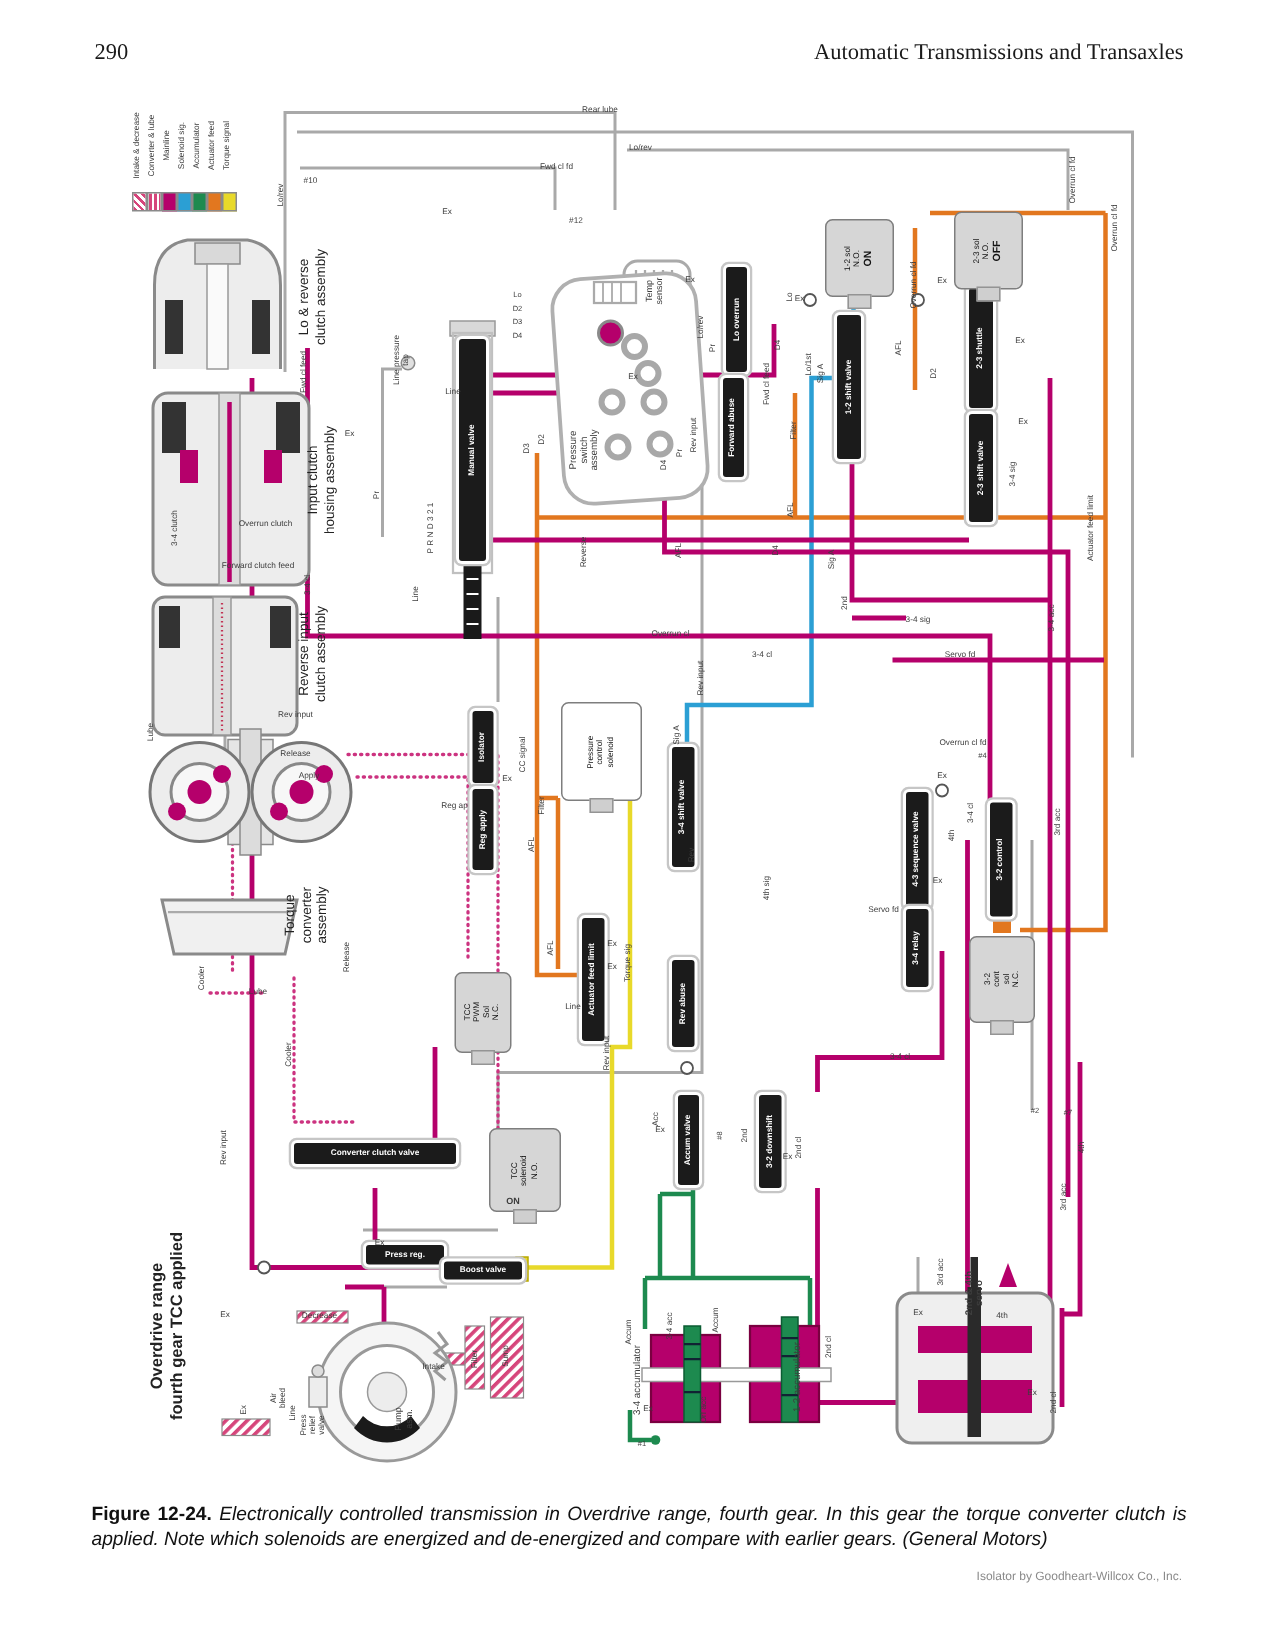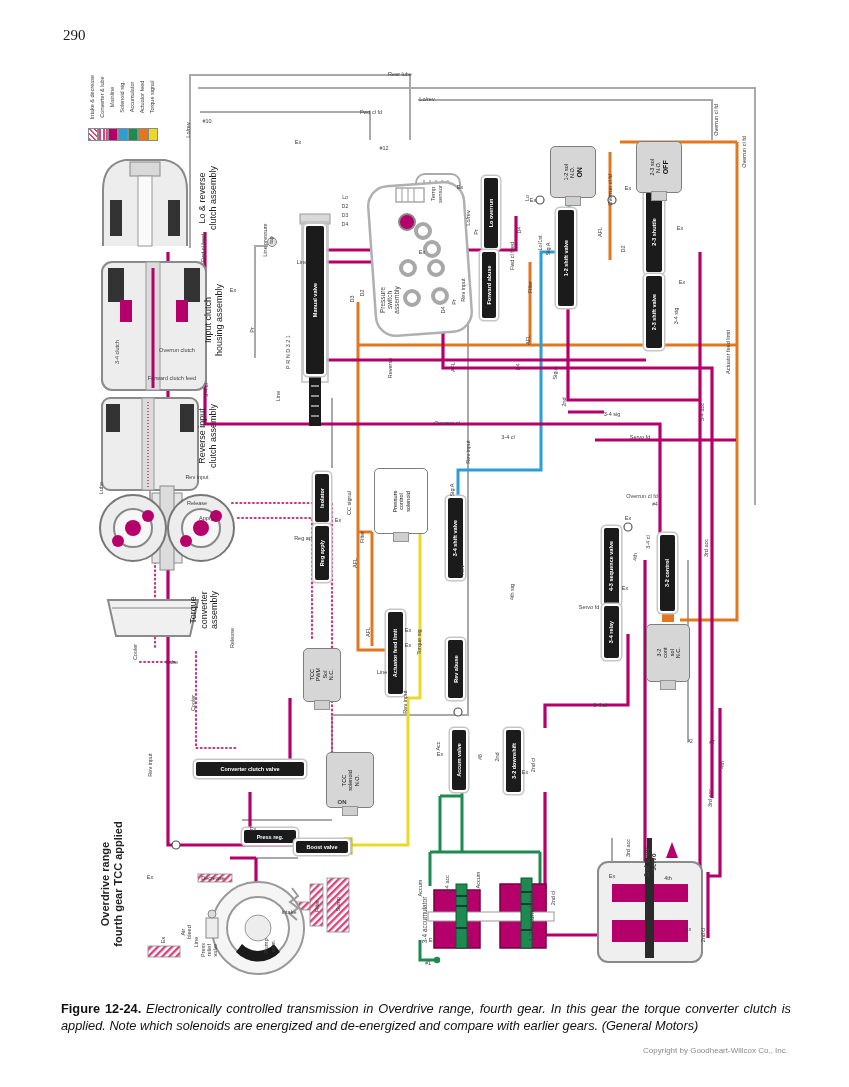--- a/index.html
+++ b/index.html
@@ -35,20 +35,21 @@
            color:#111;line-height:1.32;text-align:justify;}
   #caption .fig{font-weight:bold;font-style:normal;}
   #caption .cap{font-style:italic;}
   #footer{position:absolute;right:61px;top:1046px;z-index:4;font-size:8px;color:#8a8a8a;}
 </style>
 </head>
 <body>
 
 <div id="page">
   <div class="hdr" id="pageno">290</div>
+  <div class="hdr" id="booktitle">Automatic Transmissions and Transaxles</div>
 
   <svg id="art" width="849" height="1087" viewBox="0 0 849 1087">
     <defs>
       <pattern id="hatch" width="5" height="5" patternUnits="userSpaceOnUse" patternTransform="rotate(45)">
         <rect width="5" height="5" fill="#fff"></rect>
           <rect width="2.4" height="5" fill="#d6457b"></rect>
       </pattern>
     </defs>
 
     <g stroke="#a9a9a9" stroke-width="2" fill="none">
@@ -241,21 +242,21 @@
       </g>
     </g>
   </svg>
 
   <div id="overlay"></div>
 
   <p id="caption">
     <span class="fig">Figure 12-24.</span>
     <span class="cap">Electronically controlled transmission in Overdrive range, fourth gear. In this gear the torque converter clutch is applied. Note which solenoids are energized and de-energized and compare with earlier gears. (General Motors)</span>
   </p>
-  <div id="footer">Copyright by Goodheart-Willcox Co., Inc.</div>
+  <div id="footer">Isolator by Goodheart-Willcox Co., Inc.</div>
 <div class="lbl" style="left: 400px; top: 74px;">Rear lube</div>
     <div class="lbl" style="left: 427px; top: 99px;">Lo/rev</div>
     <div class="lbl" style="left: 371px; top: 112px;">Fwd cl fd</div>
     <div class="lbl" style="left: 207px; top: 121px;">#10</div>
     <div class="lbl rot" style="left: 188px; top: 130px;">Lo/rev</div>
     <div class="lbl" style="left: 384px; top: 148px;">#12</div>
     <div class="lbl rot" style="left: 716px; top: 120px;">Overrun cl fd</div>
     <div class="lbl rot" style="left: 744px; top: 152px;">Overrun cl fd</div>
     <div class="lbl rot" style="left: 610px; top: 190px;">Overrun cl fd</div>
     <div class="lbl" style="left: 642px; top: 496px;">Overrun cl fd</div>

